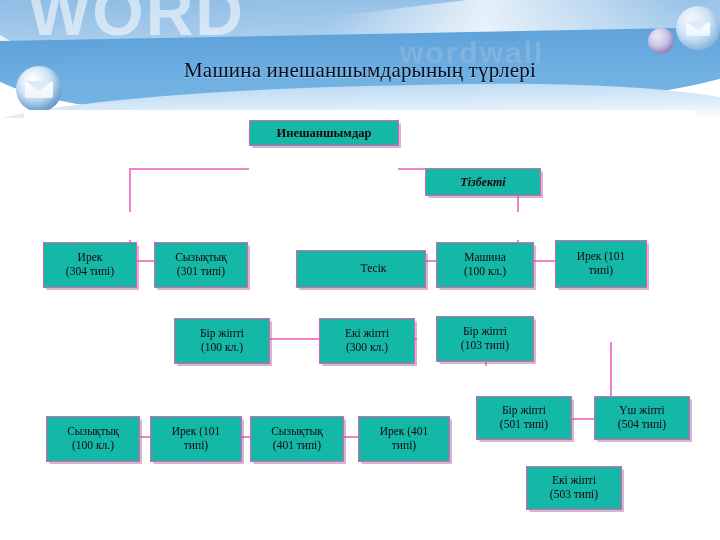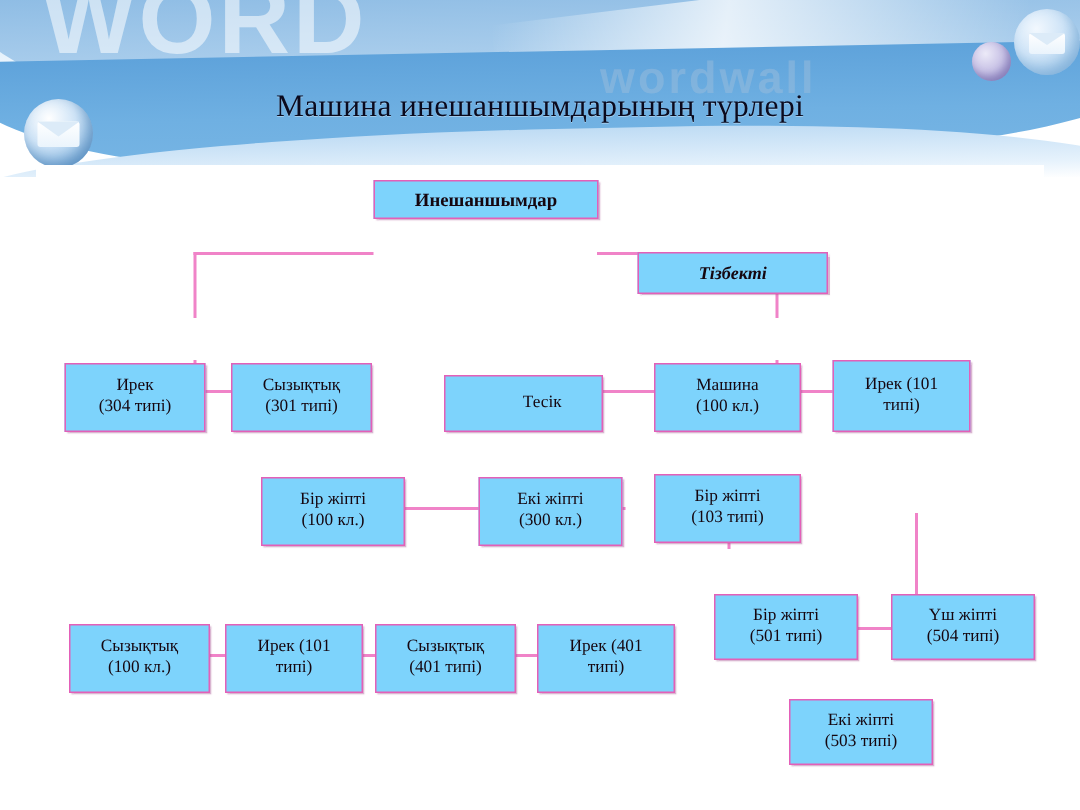--- a/index.html
+++ b/index.html
@@ -59,21 +59,21 @@
   
   .card{position:absolute;left:24px;top:110px;width:672px;height:430px;background:#ffffff;}
 
   
   .diagram{position:absolute;left:0;top:0;width:672px;height:430px;}
   .line{position:absolute;background:#f083c8;}
   .line.h{height:2px;}
   .line.v{width:2px;}
 
   .node{position:absolute;box-sizing:border-box;
-    background:#7dd3fc;border:1px solid #e45fb8;
+    background:#14b8a6;border:1px solid #e45fb8;
     box-shadow:1.5px 1.5px 1px rgba(170,90,150,.45);
     display:flex;align-items:center;justify-content:center;text-align:center;
     font-family:"Liberation Serif",serif;font-size:11.5px;color:#15060f;
     line-height:1.18;padding:2px 3px;}
   .node .l2{display:block;font-family:Liberation Serif, serif;}
   .node.em{font-style:italic;font-weight:bold;font-size:12px;}
   .node.root{font-weight:bold;font-size:12.5px;}
 
   .caption{position:absolute;left:48px;top:520px;width:640px;
     font-family:"Liberation Serif",serif;font-size:12.5px;color:#1a1a1a;white-space:nowrap;}
@@ -144,39 +144,39 @@
       <div class="line v" style="left:342px;  top:306px; height:22px;"></div>
       <div class="line h" style="left:268px;  top:326px; width:132px;"></div>
       <div class="line v" style="left:268px;  top:326px; height:22px;"></div>
       <div class="line v" style="left:398px;  top:326px; height:22px;"></div>
 
       <div class="node root" style="left:225px;top:10px;width:150px;height:26px;">
         <span>Инешаншымдар</span>
       </div>
 
 
-      <div class="node em" style="left:401px;top:58px;width:127px;height:28px;">
+      <div class="node em" style="left:401px;top:58px;width:116px;height:28px;">
         <span>Тізбекті</span>
       </div>
 
       <div class="node" style="left:19px;top:132px;width:94px;height:46px;">
         <span>
           <span>Ирек</span><br>
           <span class="l2">(304 типі)</span>
         </span>
       </div>
 
       <div class="node" style="left:130px;top:132px;width:94px;height:46px;">
         <span>
           <span>Сызықтық</span><br>
           <span class="l2">(301 типі)</span>
         </span>
       </div>
 
-      <div class="node" style="left:272px;top:140px;width:106px;height:38px;padding-left:28px;">
+      <div class="node" style="left:272px;top:140px;width:130px;height:38px;padding-left:28px;">
         <span>Тесік</span>
       </div>
 
       <div class="node" style="left:412px;top:132px;width:98px;height:46px;">
         <span>
           <span>Машина</span><br>
           <span class="l2">(100 кл.)</span>
         </span>
       </div>
 

